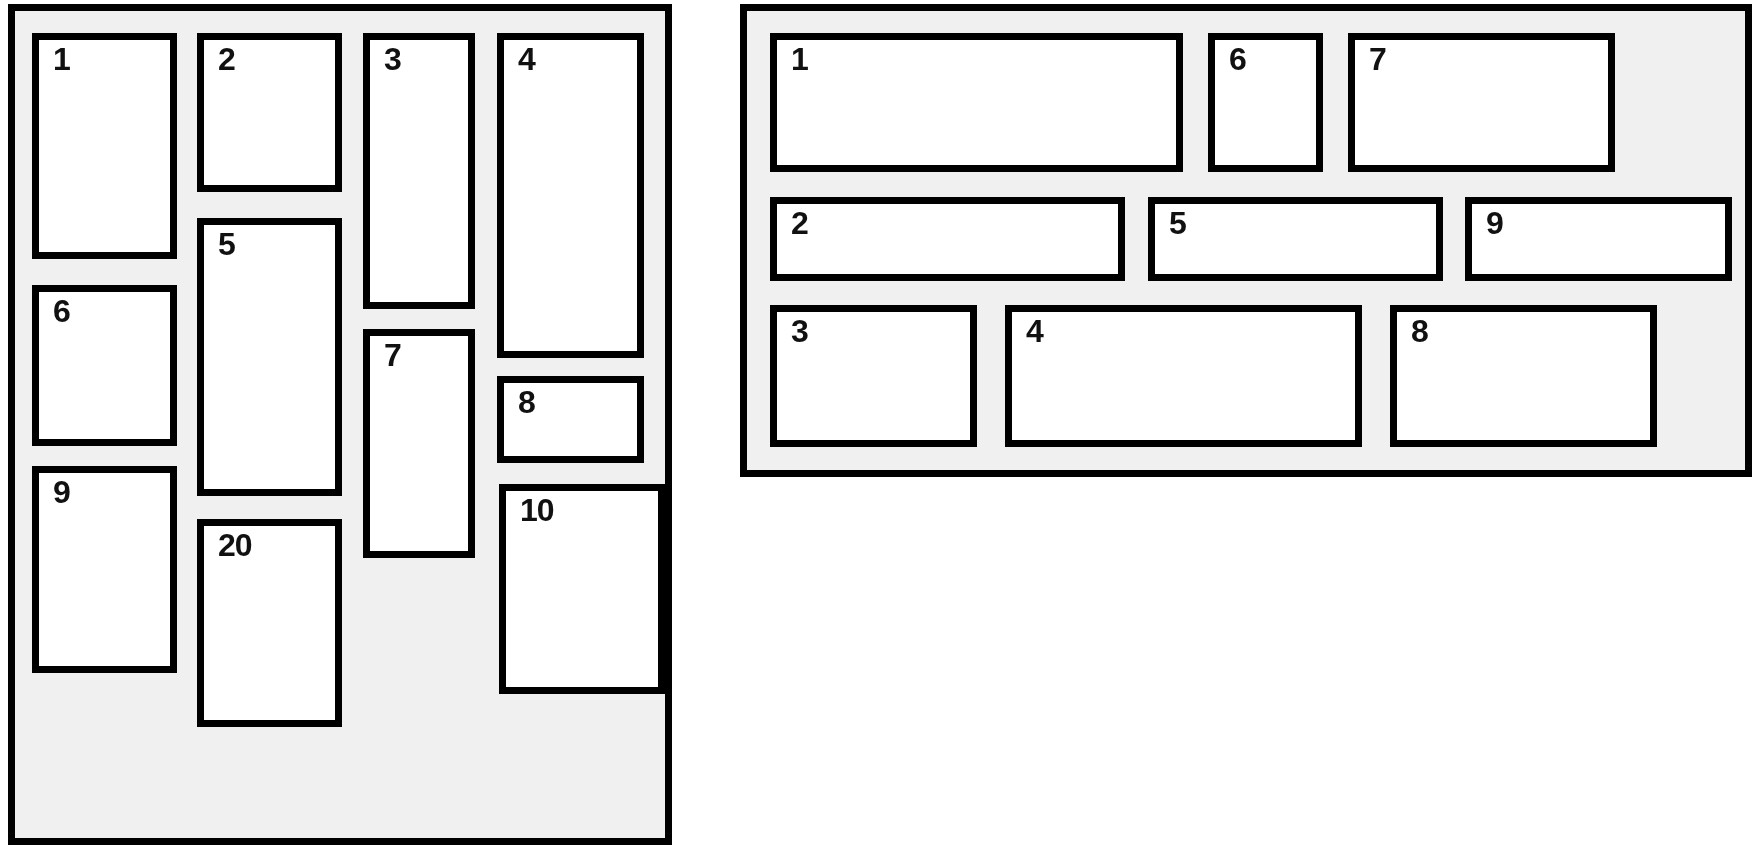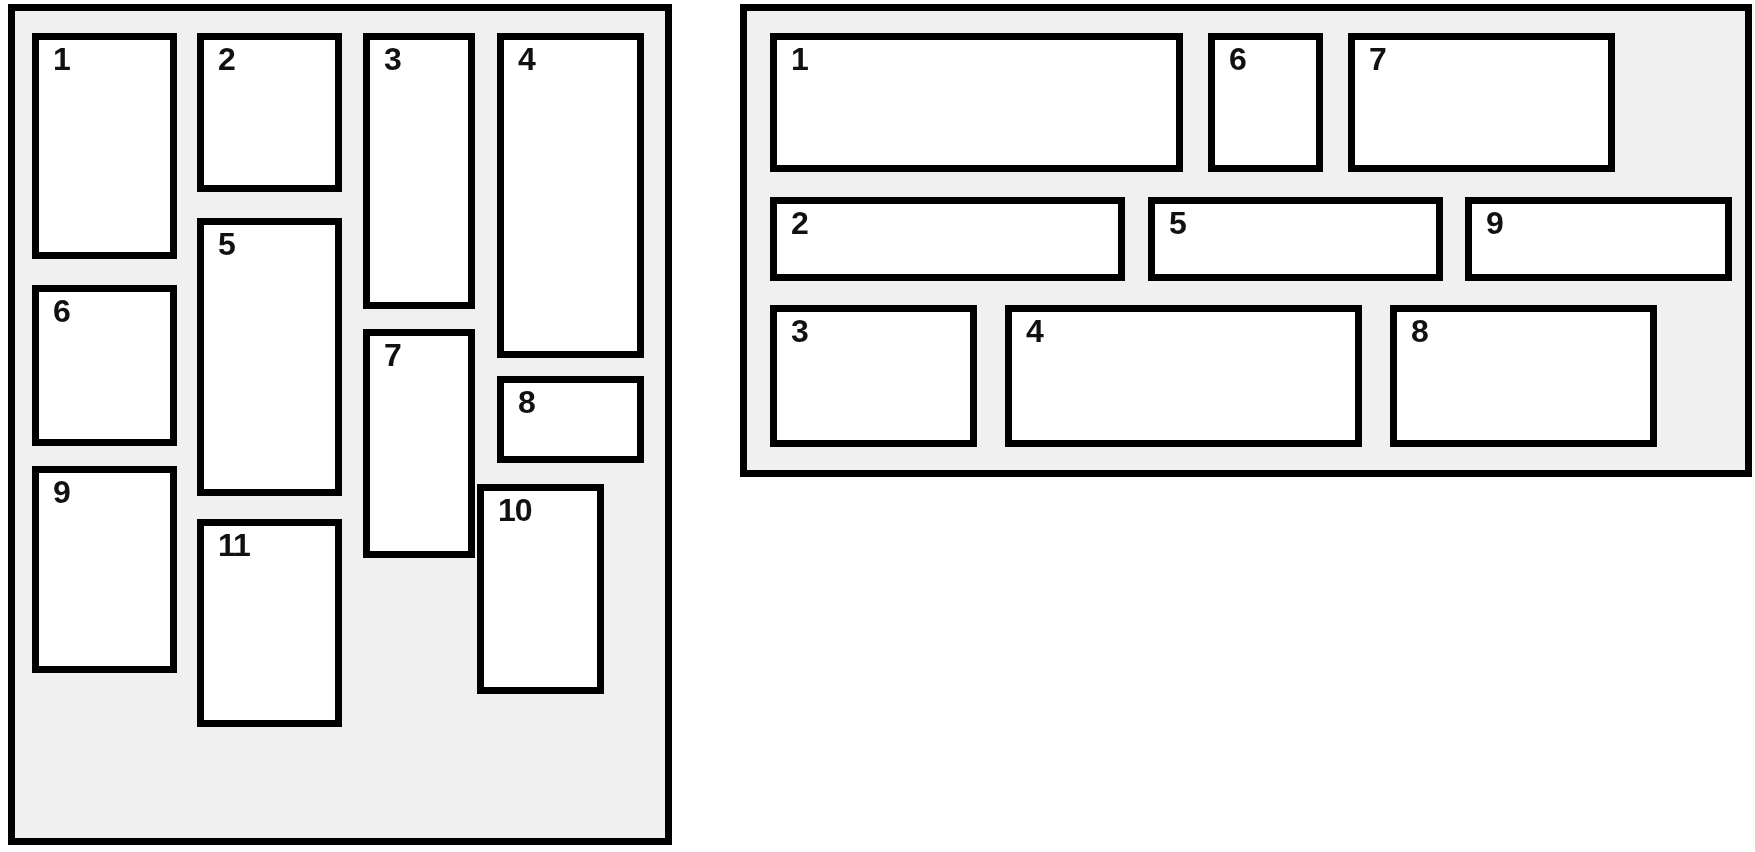--- a/index.html
+++ b/index.html
@@ -59,25 +59,25 @@
       </div>
       <div class="mbox" style="left: 348px; top: 318px; width: 112px; height: 229px; background: rgb(255, 255, 255); border-color: rgb(0, 0, 0); border-width: 7px;">
         <span class="num" style="color: rgb(17, 17, 17);">7</span>
       </div>
       <div class="mbox" style="left: 482px; top: 365px; width: 147px; height: 87px; background: rgb(255, 255, 255); border-color: rgb(0, 0, 0); border-width: 7px;">
         <span class="num" style="color: rgb(17, 17, 17);">8</span>
       </div>
       <div class="mbox" style="left: 17px; top: 455px; width: 145px; height: 207px; background: rgb(255, 255, 255); border-color: rgb(0, 0, 0); border-width: 7px;">
         <span class="num" style="color: rgb(17, 17, 17);">9</span>
       </div>
-      <div class="mbox" style="left: 462px; top: 473px; width: 127px; height: 210px; background: rgb(255, 255, 255); border-color: rgb(0, 0, 0); border-width: 7px;">
+      <div class="mbox" style="left: 484px; top: 473px; width: 166px; height: 210px; background: rgb(255, 255, 255); border-color: rgb(0, 0, 0); border-width: 7px;">
         <span class="num" style="color: rgb(17, 17, 17);">10</span>
       </div>
       <div class="mbox" style="left: 182px; top: 508px; width: 145px; height: 208px; background: rgb(255, 255, 255); border-color: rgb(0, 0, 0); border-width: 7px;">
-        <span class="num" style="color: rgb(17, 17, 17);">11</span>
+        <span class="num" style="color: rgb(17, 17, 17);">20</span>
       </div>
     </div>
     <div class="panel" style="left: 740px; top: 4px; width: 1012px; height: 473px; background: rgb(240, 240, 240); border-color: rgb(0, 0, 0); border-width: 7px;">
       <div class="mbox" style="left: 23px; top: 22px; width: 413px; height: 139px; background: rgb(255, 255, 255); border-color: rgb(0, 0, 0); border-width: 7px;">
         <span class="num" style="color: rgb(17, 17, 17);">1</span>
       </div>
       <div class="mbox" style="left: 23px; top: 186px; width: 355px; height: 84px; background: rgb(255, 255, 255); border-color: rgb(0, 0, 0); border-width: 7px;">
         <span class="num" style="color: rgb(17, 17, 17);">2</span>
       </div>
       <div class="mbox" style="left: 23px; top: 294px; width: 207px; height: 142px; background: rgb(255, 255, 255); border-color: rgb(0, 0, 0); border-width: 7px;">

